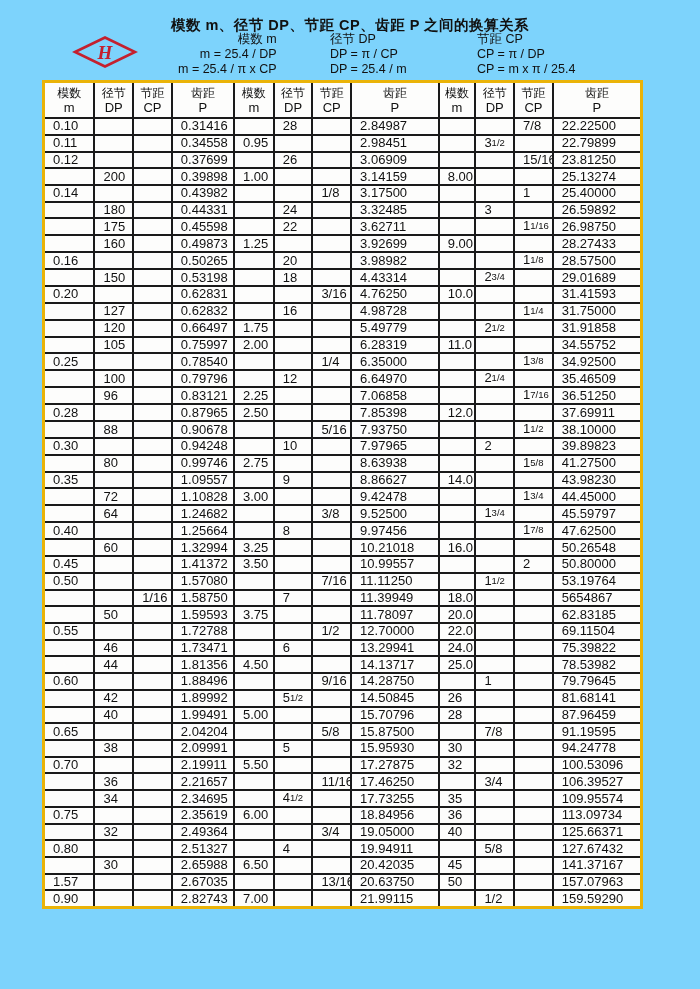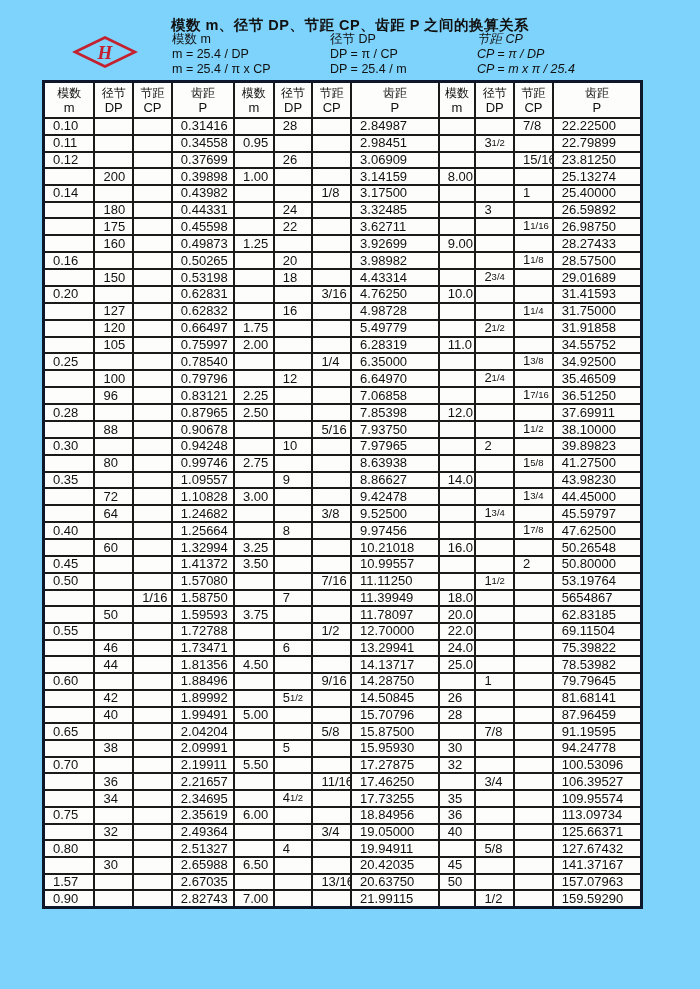--- a/index.html
+++ b/index.html
@@ -12,28 +12,28 @@
   .title {
     position:absolute; top:16px; left:0; width:100%;
     text-align:center; font-size:14.5px; font-weight:700;
     letter-spacing:0.5px;
   }
   .logo { position:absolute; left:72px; top:35px; width:66px; height:34px; }
   .formula {
     position:absolute; top:32px;
     font-size:12.5px; line-height:15px; white-space:nowrap;
   }
-  .formula.f1 { left:172px; }
+  .formula.f1 { left:178px;text-align:right; }
   .formula.f2 { left:330px; }
-  .formula.f3 { left:477px;font-style:italic; }
+  .formula.f3 { left:477px; }
 
   table.conv {
     position:absolute; left:42px; top:80px; width:601px;
     border-collapse:collapse; table-layout:fixed;
-    border:3px solid #0f172a;
+    border:3px solid #eab308;
     background:#fdfdfc;
   }
   .conv th, .conv td {
     border:2px solid #1a1a1a;
     white-space:nowrap; overflow:hidden;
     font-weight:normal; padding:0;
   }
   .conv thead th { height:34px; text-align:center; vertical-align:middle; }
   .conv thead .cn { font-size:12px; line-height:14px; }
   .conv thead .en { font-size:13px; line-height:15px; }

